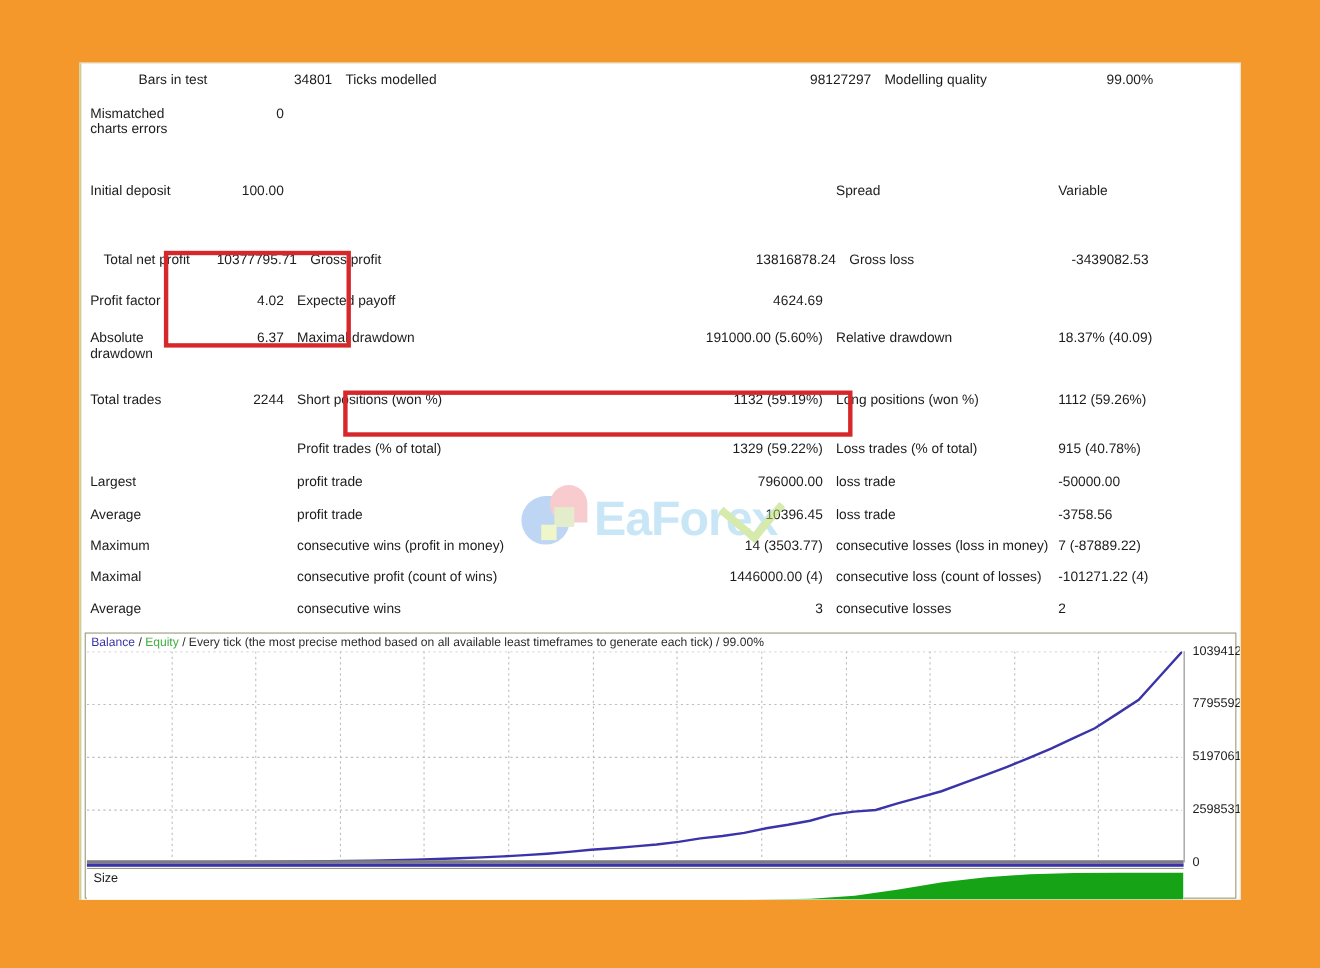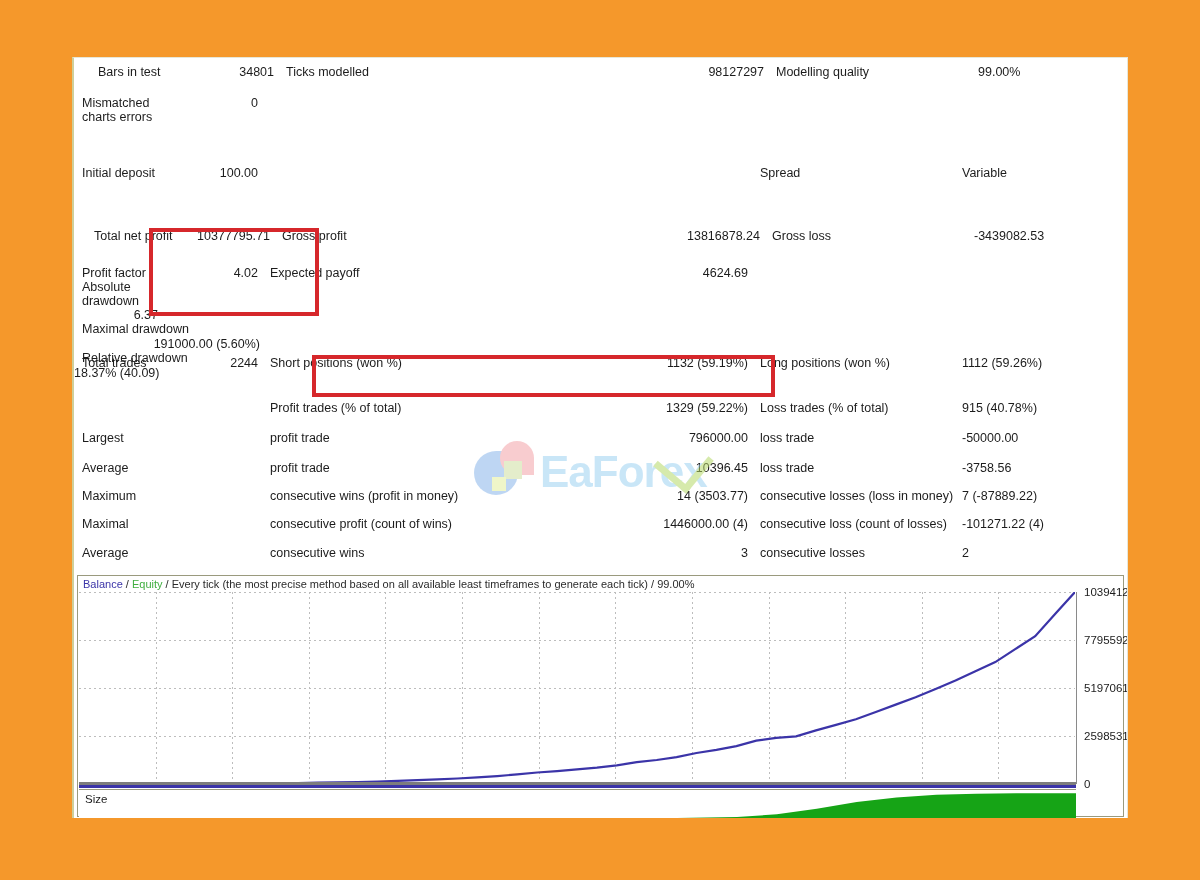--- a/index.html
+++ b/index.html
@@ -173,21 +173,21 @@
         <i class="wm-b1"></i>
           <i class="wm-b2"></i>
           <i class="wm-b3"></i>
           <i class="wm-b4"></i>
       </span>
       <span class="wm-text">EaForex</span>
       <span class="wm-check"></span>
     </div>
 
     <div class="stats" id="stats-host">
-        <div class="srow" style="position: absolute; left: 16px; top: 7px;">
+        <div class="srow" style="position: absolute; left: 0px; top: 7px; padding-left: 44px;">
           <div class="c-lbl1 wrapcell" style="white-space: normal;">Bars in test</div>
           <div class="c-val1">34801</div>
           <div class="c-lbl2">Ticks modelled</div>
           <div class="c-val2">98127297</div>
           <div class="c-lbl3">Modelling quality</div>
           <div class="c-val3">99.00%</div>
         </div>
         <div class="srow" style="position: absolute; left: 0px; top: 38px;">
           <div class="c-lbl1 wrapcell" style="white-space: normal;">Mismatched charts errors</div>
           <div class="c-val1">0</div>
@@ -213,21 +213,21 @@
           <div class="c-val3">-3439082.53</div>
         </div>
         <div class="srow" style="position: absolute; left: 0px; top: 208px;">
           <div class="c-lbl1 wrapcell" style="white-space: normal;">Profit factor</div>
           <div class="c-val1">4.02</div>
           <div class="c-lbl2">Expected payoff</div>
           <div class="c-val2">4624.69</div>
           <div class="c-lbl3"></div>
           <div class="c-val3"></div>
         </div>
-        <div class="srow" style="position: absolute; left: 0px; top: 222px; flex-direction: column;">
+        <div class="srow" style="position: absolute; left: 0px; top: 242px;">
           <div class="c-lbl1 wrapcell" style="white-space: normal;">Absolute drawdown</div>
           <div class="c-val1">6.37</div>
           <div class="c-lbl2">Maximal drawdown</div>
           <div class="c-val2">191000.00 (5.60%)</div>
           <div class="c-lbl3">Relative drawdown</div>
           <div class="c-val3">18.37% (40.09)</div>
         </div>
         <div class="srow" style="position: absolute; left: 0px; top: 298px;">
           <div class="c-lbl1 wrapcell" style="white-space: normal;">Total trades</div>
           <div class="c-val1">2244</div>

